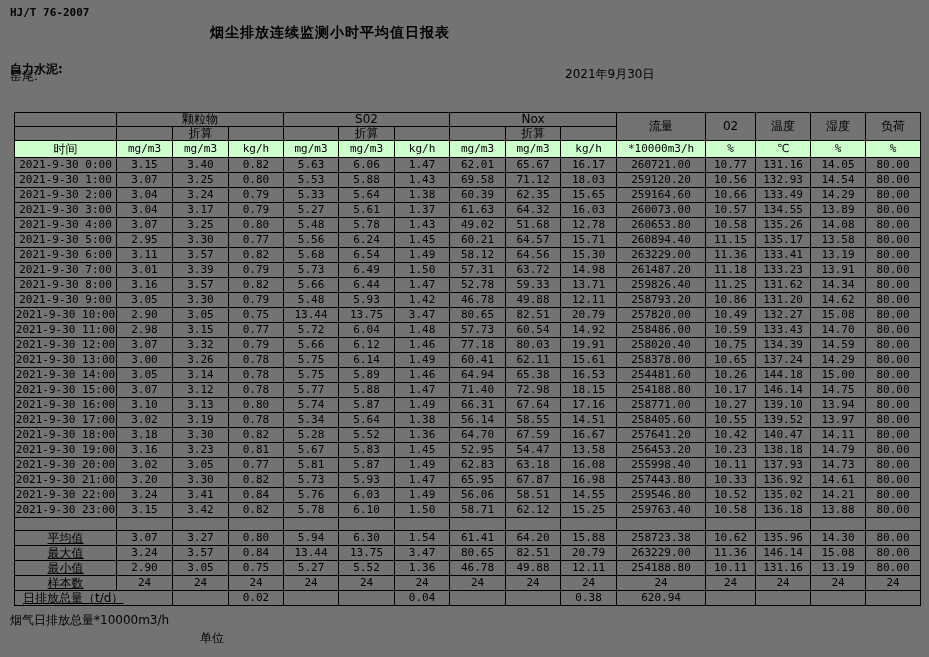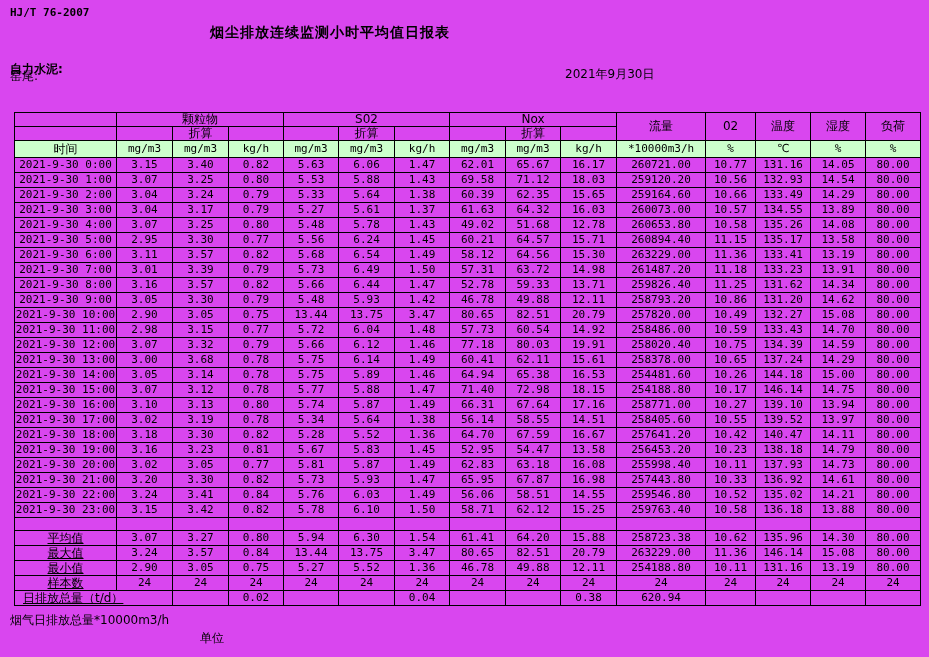--- a/index.html
+++ b/index.html
@@ -1,16 +1,16 @@
 <!DOCTYPE html>
 <html><head>
 <meta charset="utf-8">
 <style>
   html,body{margin:0;padding:0;background:#fff;}
-  #page{position:relative;width:929px;height:657px;background:#d946ef;color:#000;
+  #page{position:relative;width:929px;height:657px;background:#737373;color:#000;
         font-family:"DejaVu Sans","Liberation Sans",sans-serif;overflow:hidden;}
   .std{position:absolute;left:10px;top:6px;font-size:11px;font-weight:bold;
        font-family:"DejaVu Sans Mono","DejaVu Sans",monospace;}
   .title{position:absolute;left:0;top:24px;width:660px;text-align:center;
          font-size:14px;font-weight:bold;letter-spacing:1px;}
   .company{position:absolute;left:10px;top:61px;font-size:12px;font-weight:bold;}
   .station{position:absolute;left:10px;top:68px;font-size:12px;font-weight:normal;}
   .date{position:absolute;left:565px;top:66px;font-size:12px;}
   table{position:absolute;left:14px;top:112px;border-collapse:collapse;table-layout:fixed;
         width:906px;font-family:"DejaVu Sans Mono","DejaVu Sans",monospace;font-size:11px;
@@ -315,21 +315,21 @@
           <td>19.91</td>
           <td>258020.40</td>
           <td>10.75</td>
           <td>134.39</td>
           <td>14.59</td>
           <td>80.00</td>
         </tr>
         <tr>
           <td>2021-9-30 13:00</td>
           <td>3.00</td>
-          <td>3.68</td>
+          <td>3.26</td>
           <td>0.78</td>
           <td>5.75</td>
           <td>6.14</td>
           <td>1.49</td>
           <td>60.41</td>
           <td>62.11</td>
           <td>15.61</td>
           <td>258378.00</td>
           <td>10.65</td>
           <td>137.24</td>

